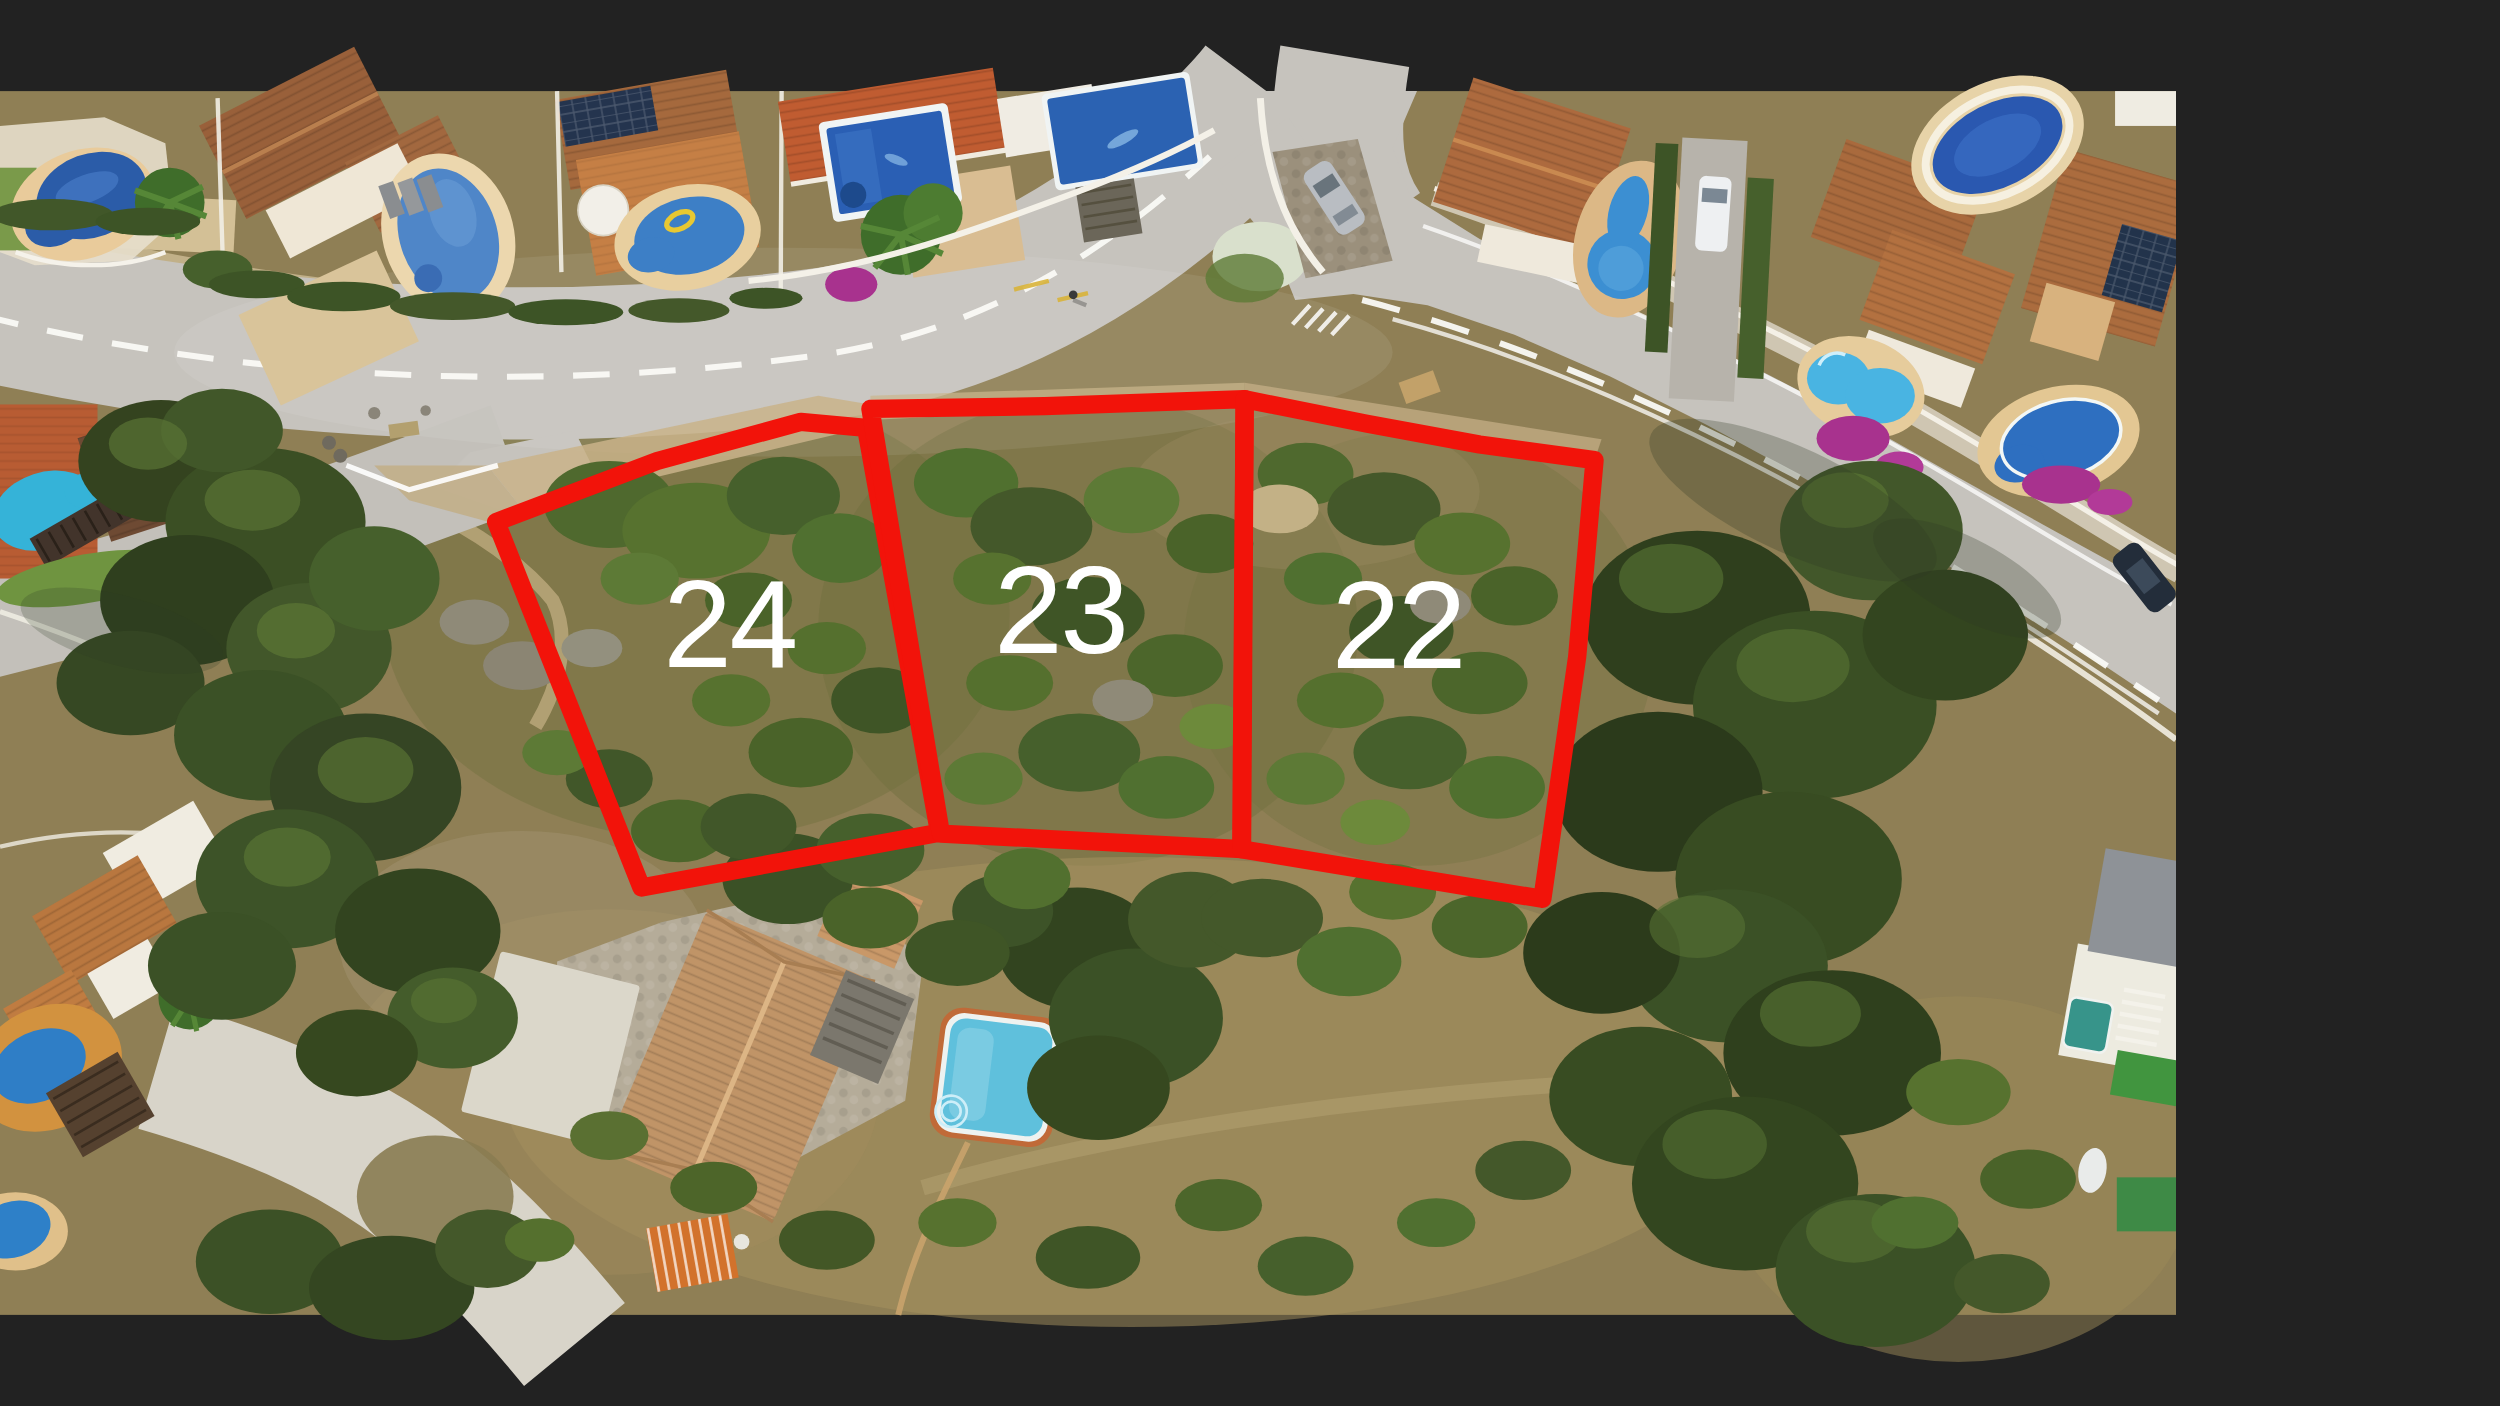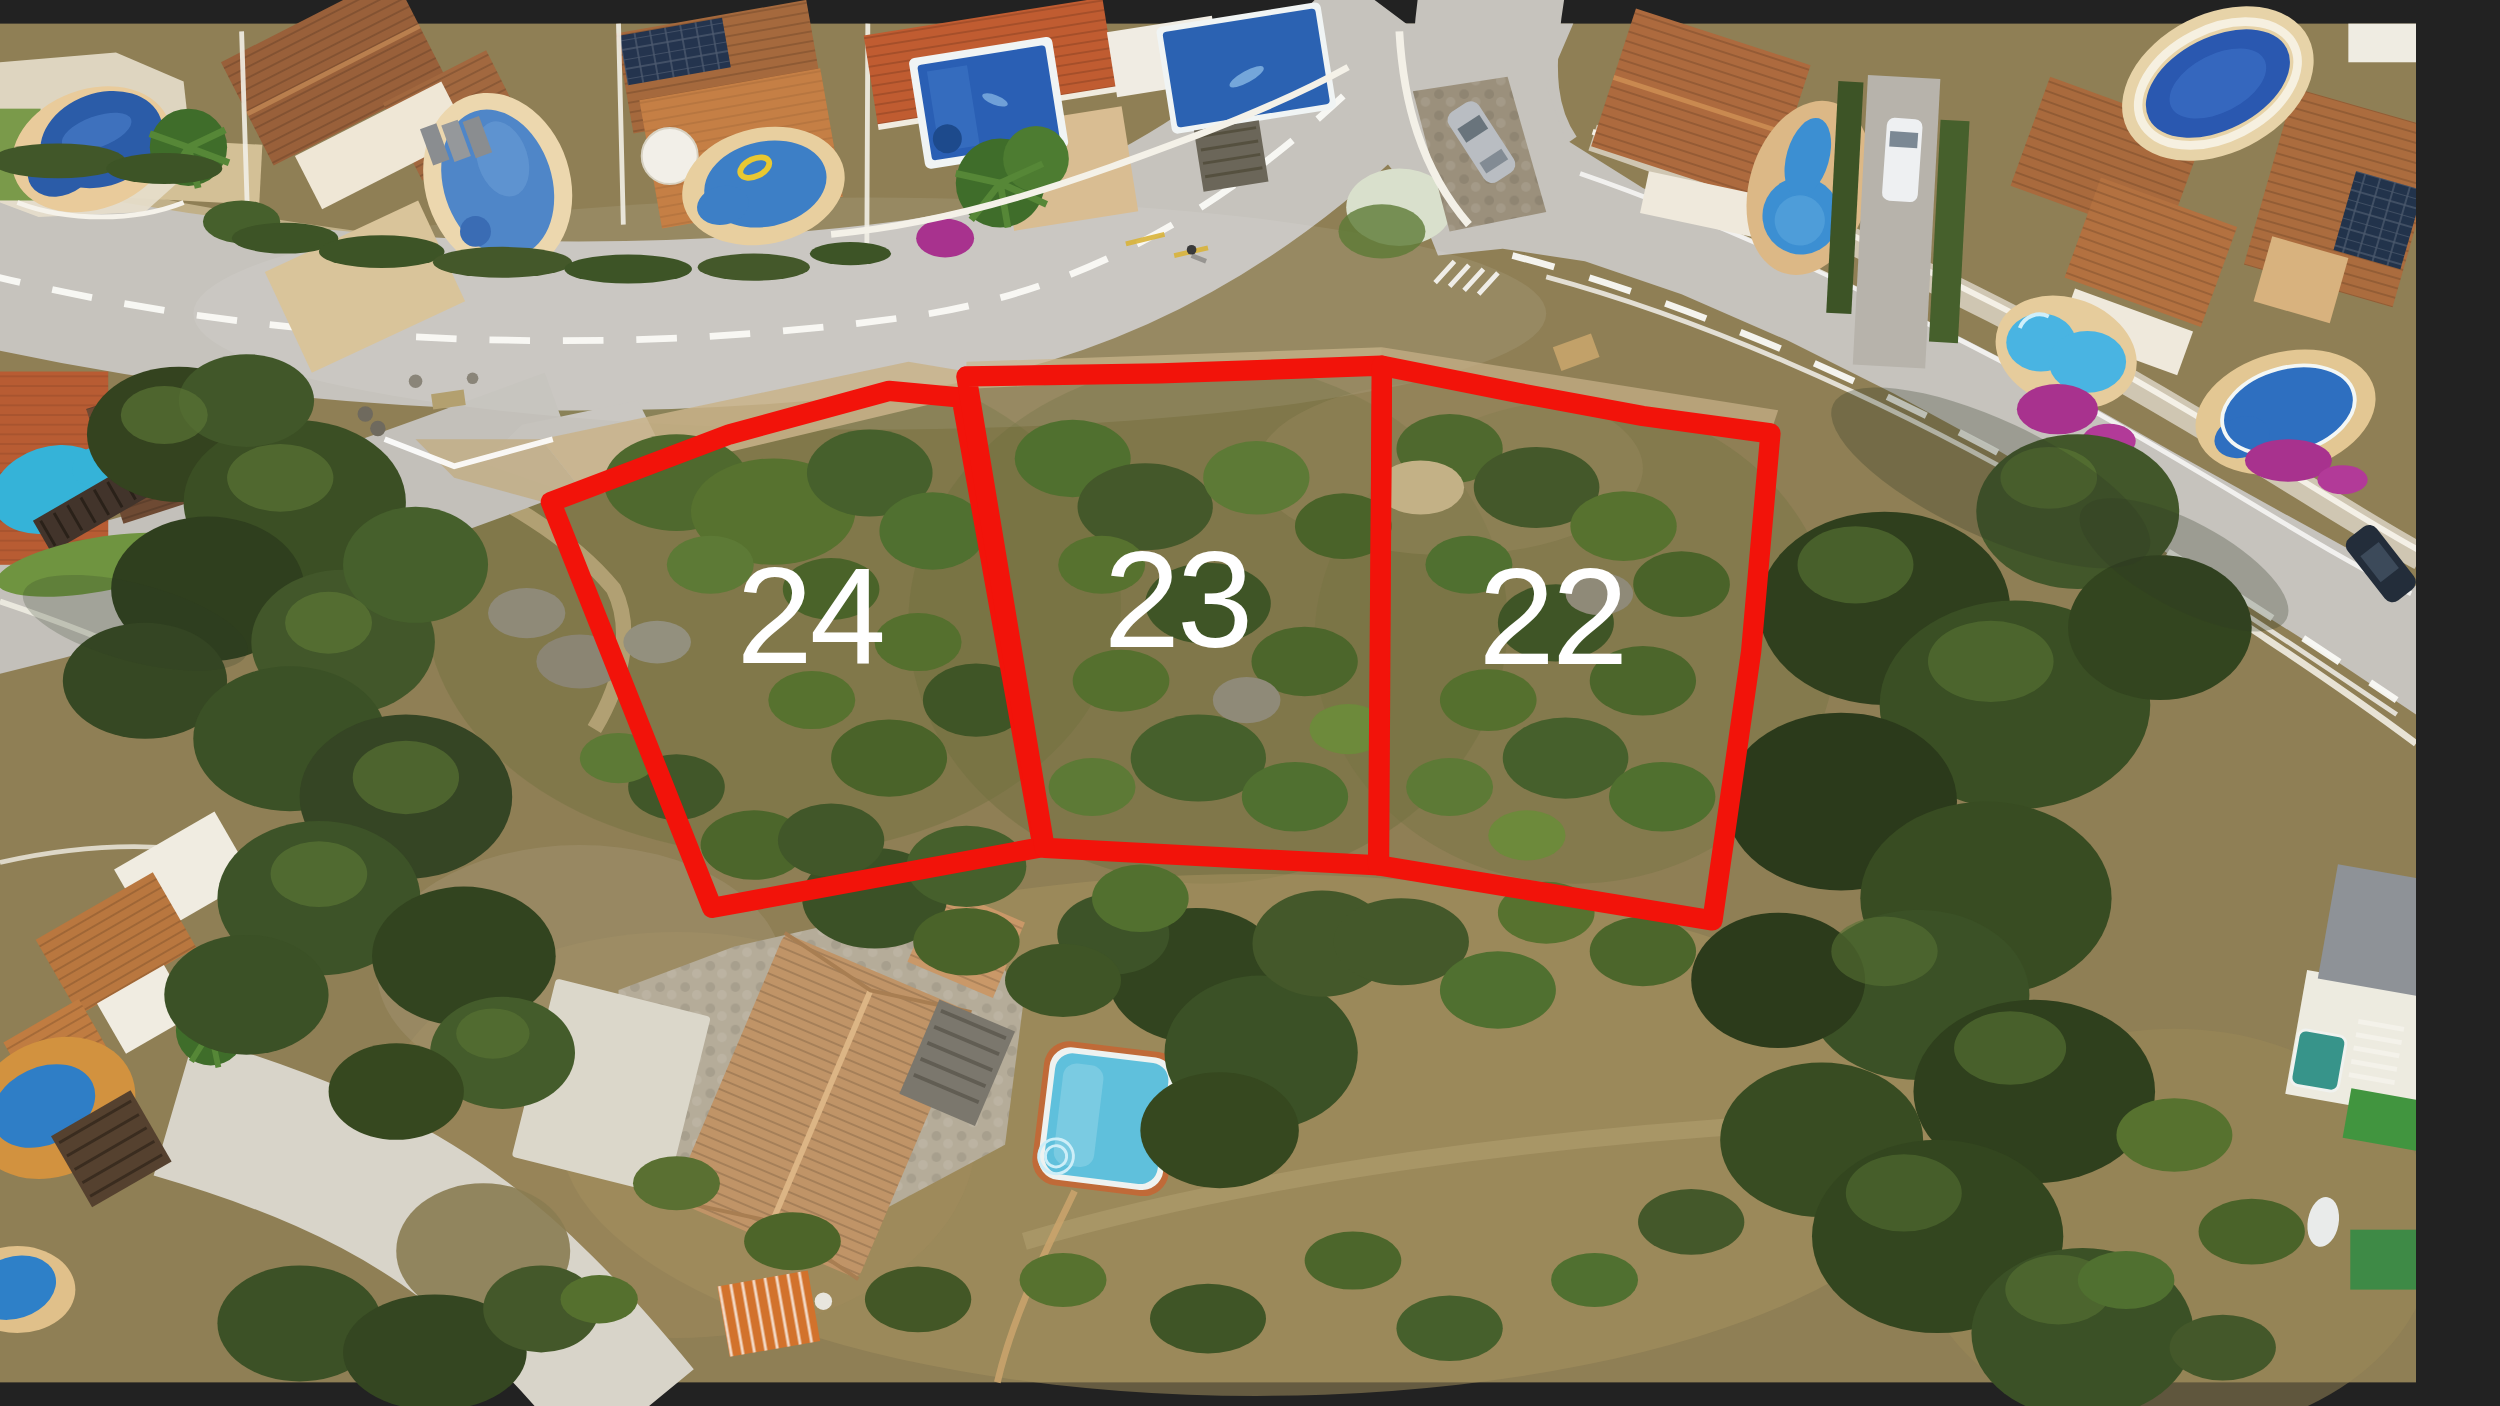--- a/index.html
+++ b/index.html
@@ -1,16 +1,16 @@
 <!DOCTYPE html>
 <html><head>
 <meta charset="utf-8">
 <style>
   html,body{margin:0;padding:0;background:#222;}
-  .stage{position:relative;width:2416px;height:1406px;overflow:hidden;
+  .stage{position:relative;width:2176px;height:1406px;overflow:hidden;
          font-family:"Liberation Sans", sans-serif;}
   .stage svg{display:block;width:100%;height:100%;}
   .plot-label{font-family:"Liberation Sans", sans-serif;font-weight:500;
               paint-order:stroke;letter-spacing:-3px;}
 </style>
 </head>
 <body>
 
 <div class="stage">
 <svg viewBox="0 0 2500 1406" xmlns="http://www.w3.org/2000/svg">

